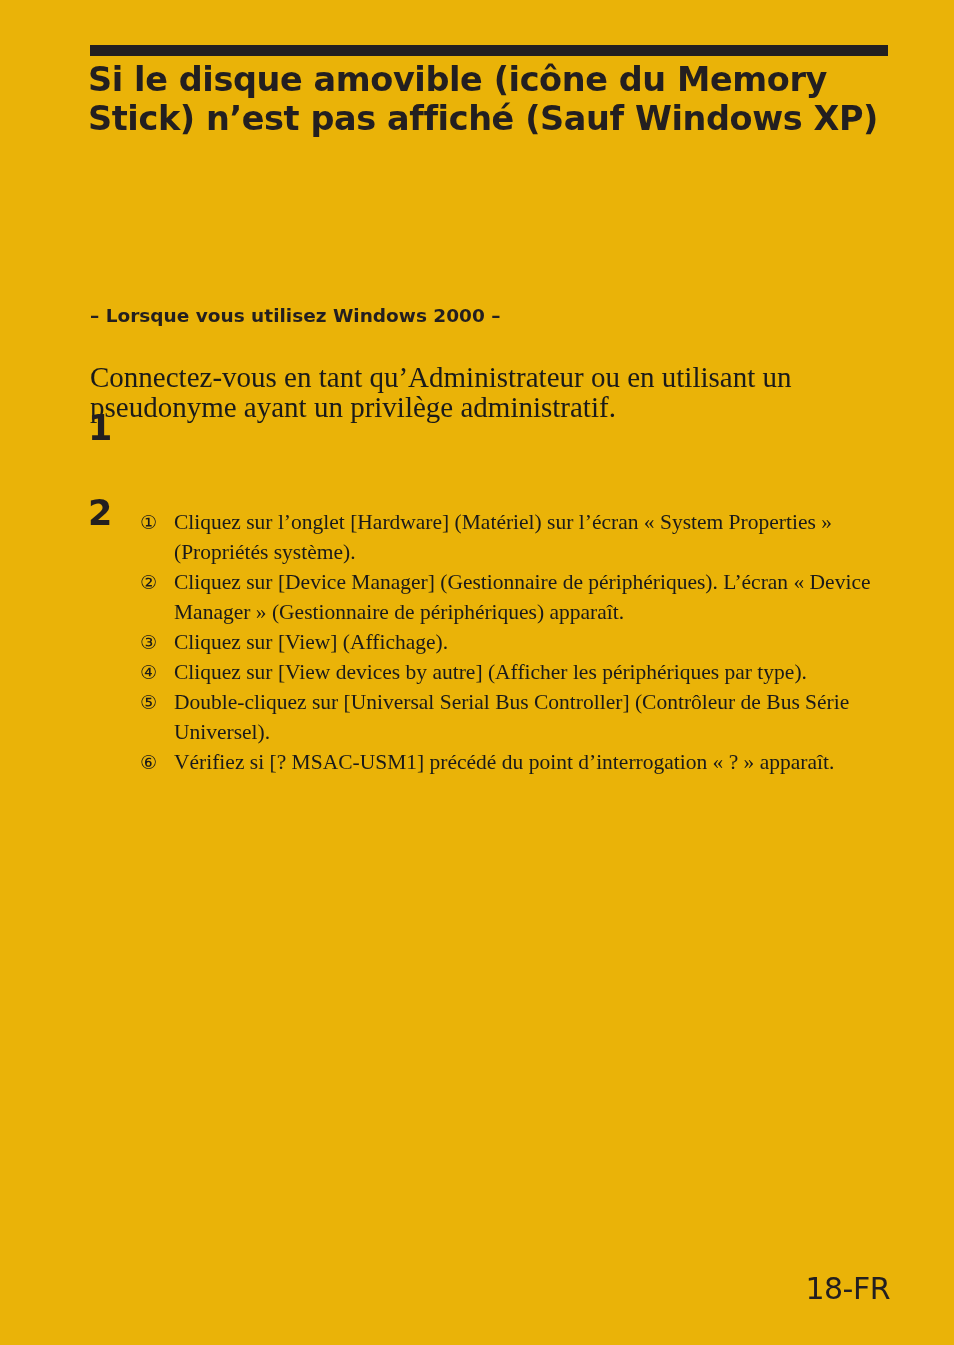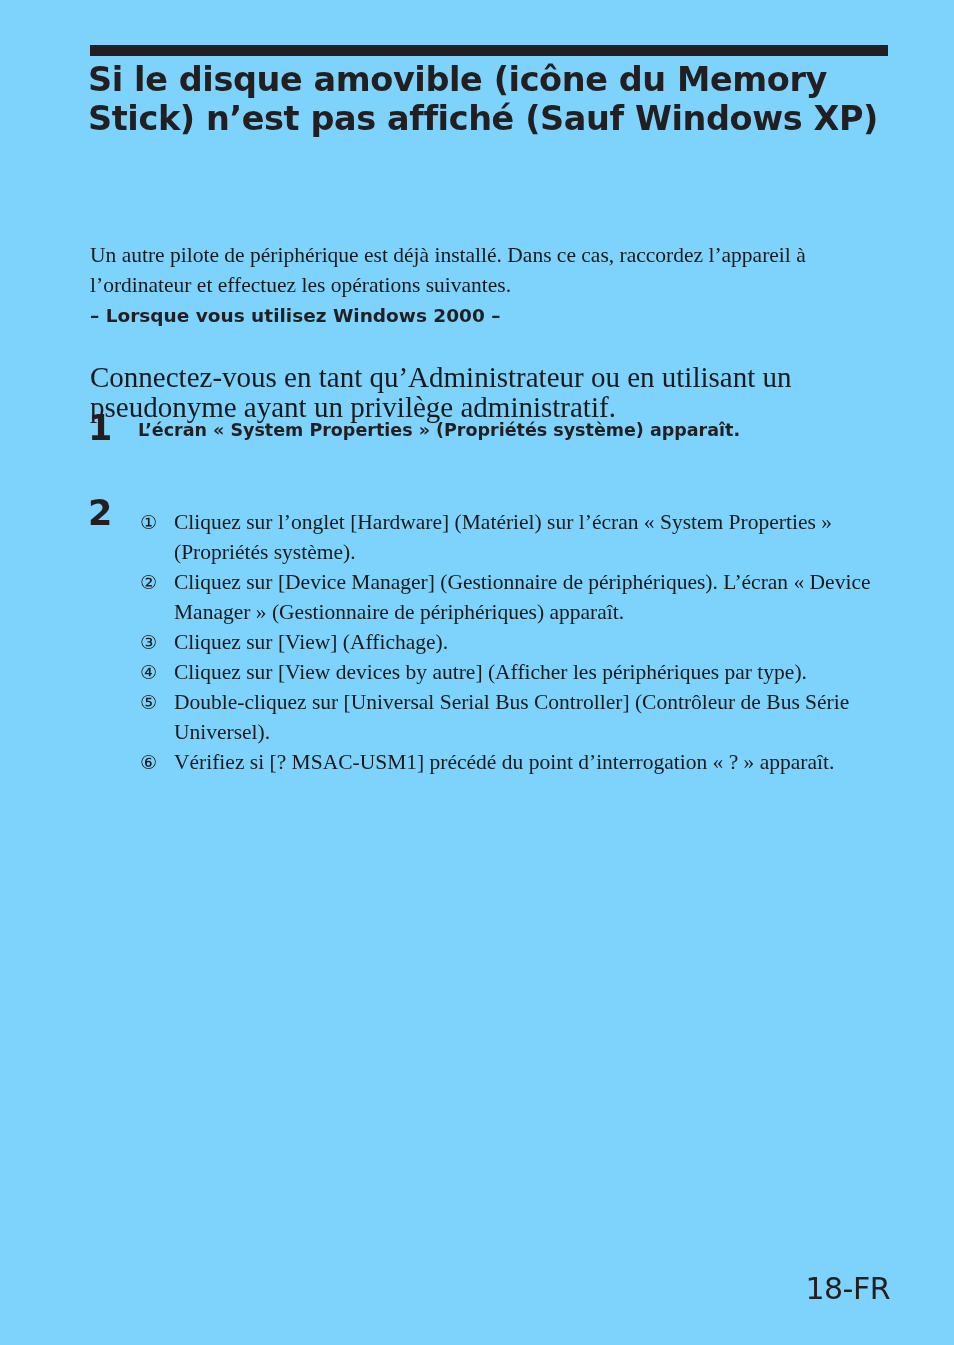--- a/index.html
+++ b/index.html
@@ -15,21 +15,21 @@
     color: #1a1a1a;
     overflow: hidden;
   }
 
   .page {
     position: absolute;
     left: 0;
     top: 0;
     width: 954px;
     height: 1345px;
-    background: #7dd3fc;
+    background: #eab308;
   }
 
   
   .top-rule {
     position: absolute;
     left: 90px;
     top: 45px;
     width: 798px;
     height: 11px;
     background: #231f20;
@@ -161,31 +161,29 @@
 </style>
 </head>
 <body>
 
 <div class="page">
 
   <div class="top-rule"></div>
 
   <h1 class="page-title">Si le disque amovible (icône du Memory Stick) n’est pas affiché (Sauf Windows XP)</h1>
 
-  <p class="intro">Un autre pilote de périphérique est déjà installé. Dans ce cas, raccordez l’appareil à l’ordinateur et effectuez les opérations suivantes.</p>
 
   <div class="subhead">– Lorsque vous utilisez Windows 2000 –</div>
 
   <p class="subhead-body">Connectez-vous en tant qu’Administrateur ou en utilisant un pseudonyme ayant un privilège administratif.</p>
 
   <div class="step" id="step-1">
     <div class="step-row">
       <div class="step-num">1</div>
       <div class="step-body">
-        <div class="step-note">L’écran « System Properties » (Propriétés système) apparaît.</div>
       </div>
     </div>
   </div>
 
   <div class="step" id="step-2">
     <div class="step-row">
       <div class="step-num">2</div>
       <div class="step-body">
 
         <div class="substeps">

